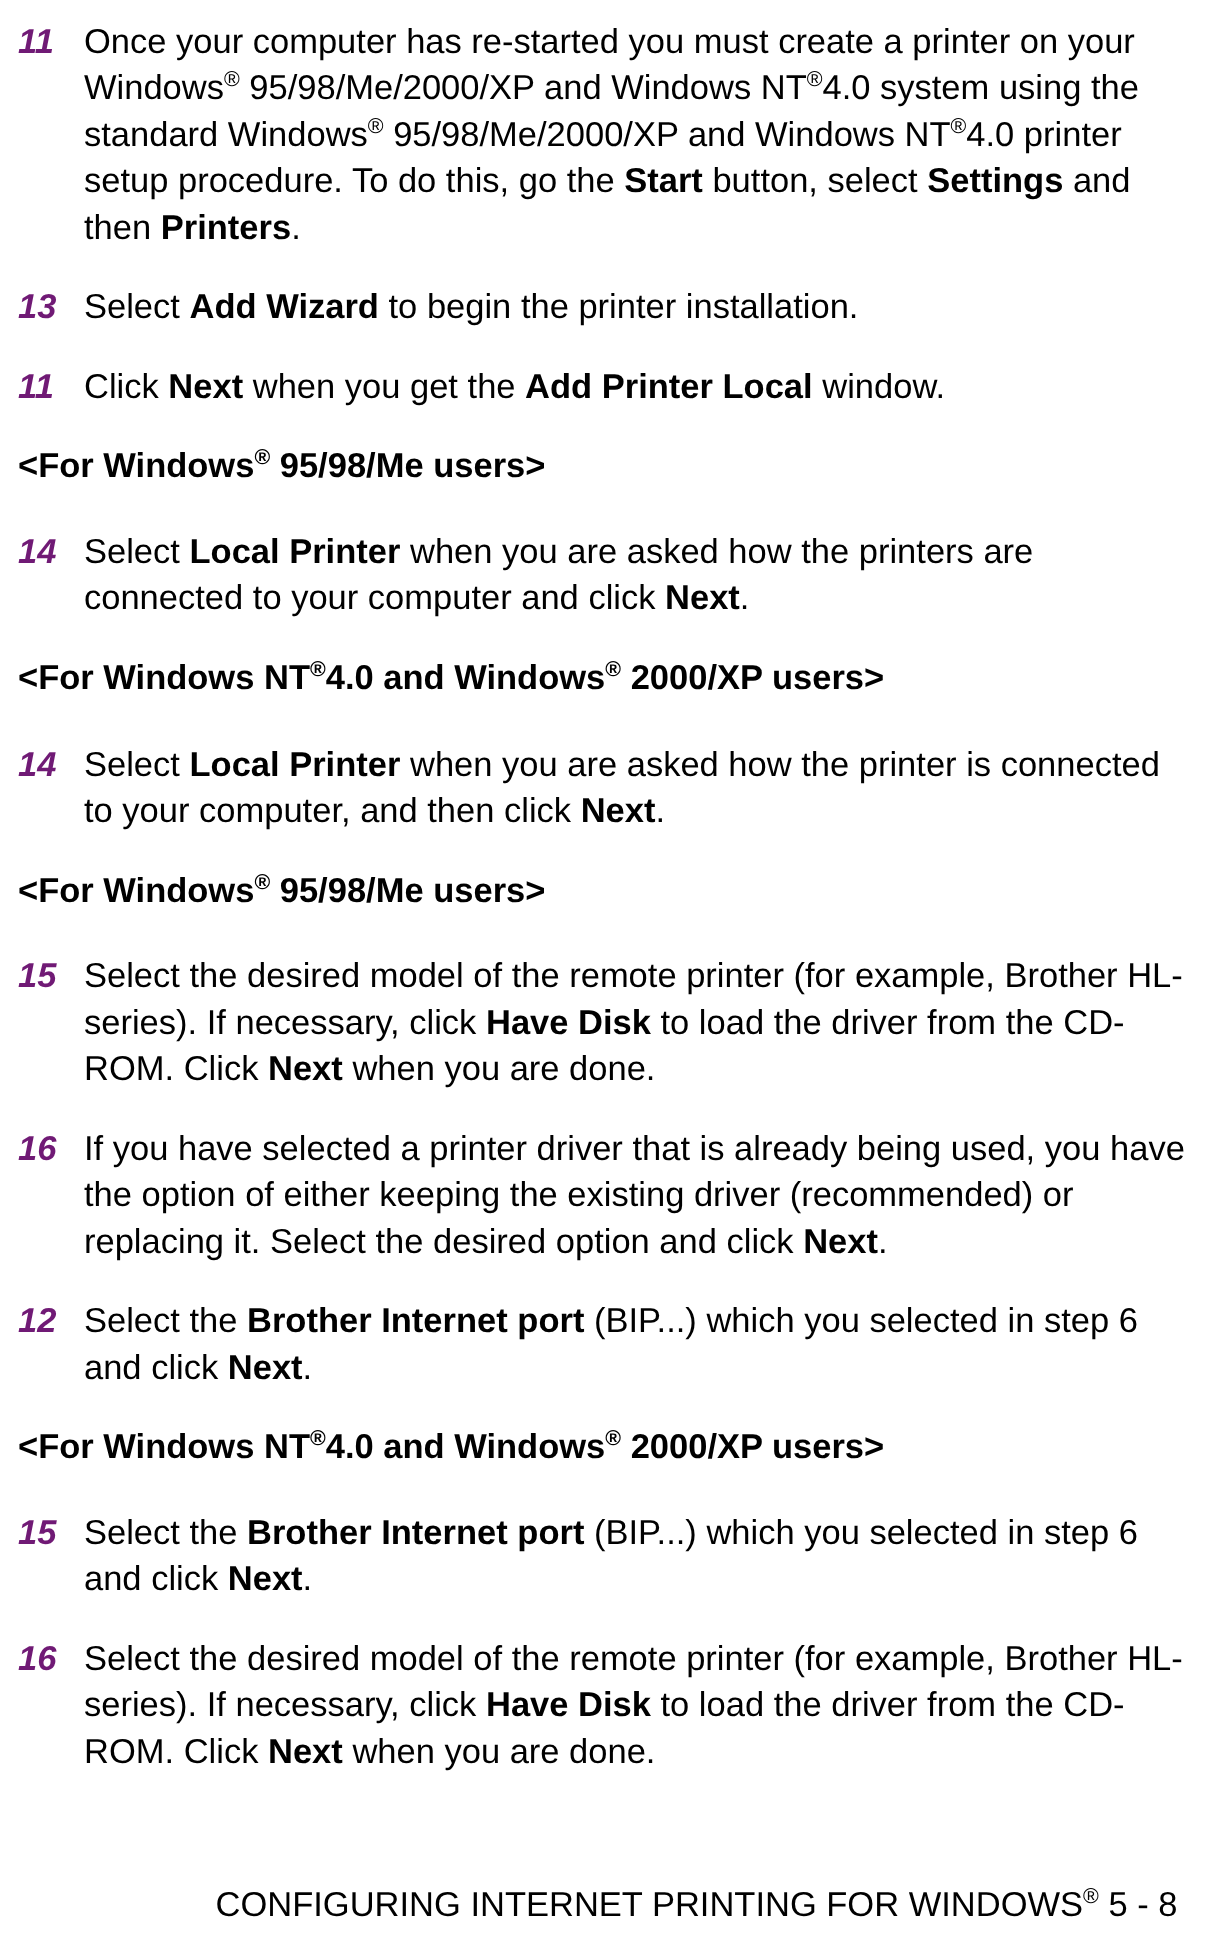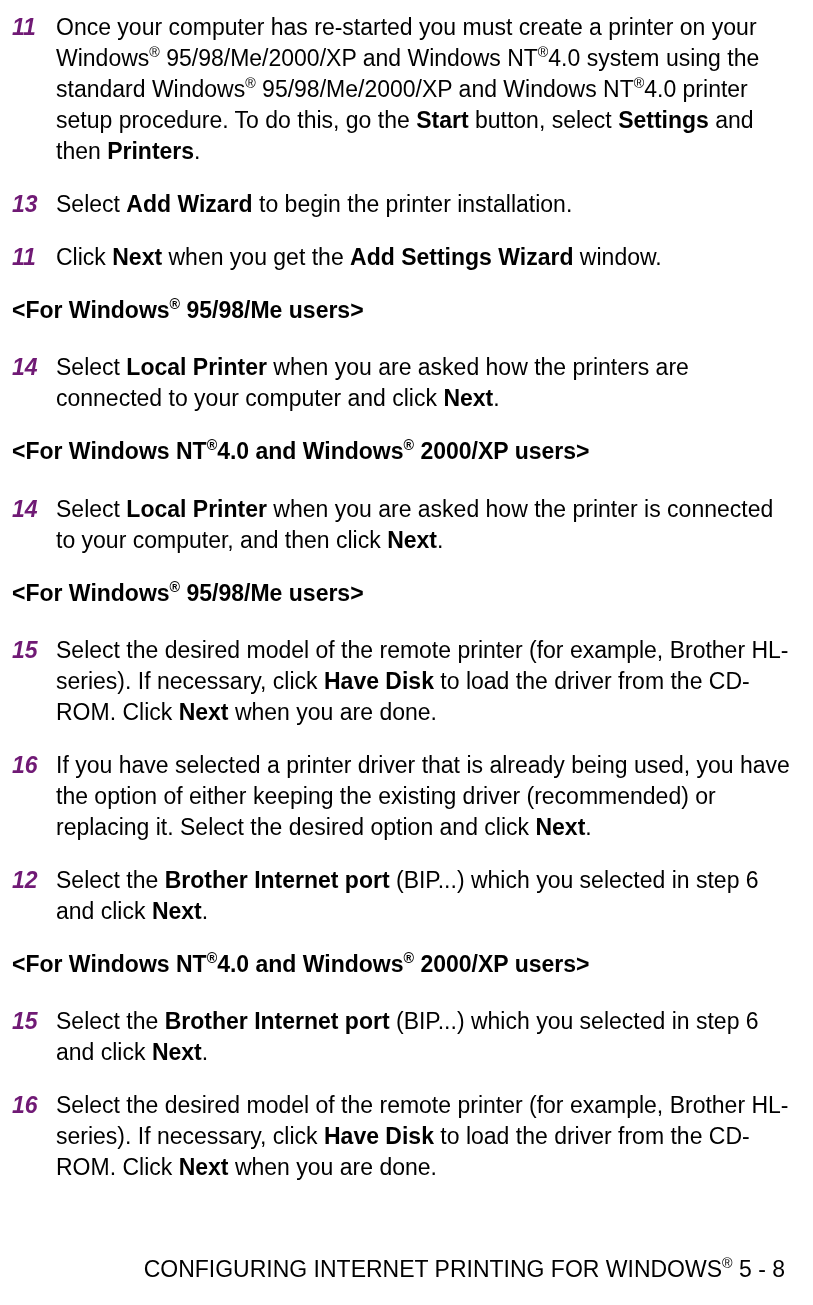--- a/index.html
+++ b/index.html
@@ -66,21 +66,21 @@
       <div class="step">
         <div class="step-num">11</div>
         <div class="step-text">Once your computer has re-started you must create a printer on your Windows<sup>®</sup> 95/98/Me/2000/XP and Windows NT<sup>®</sup>4.0 system using the standard Windows<sup>®</sup> 95/98/Me/2000/XP and Windows NT<sup>®</sup>4.0 printer setup procedure. To do this, go the <span class="b">Start</span> button, select <span class="b">Settings</span> and then <span class="b">Printers</span>.</div>
       </div>
       <div class="step">
         <div class="step-num">13</div>
         <div class="step-text">Select <span class="b">Add Wizard</span> to begin the printer installation.</div>
       </div>
       <div class="step">
         <div class="step-num">11</div>
-        <div class="step-text">Click <span class="b">Next</span> when you get the <span class="b">Add Settings Wizard</span> window.</div>
+        <div class="step-text">Click <span class="b">Next</span> when you get the <span class="b">Add Printer Local</span> window.</div>
       </div>
     </div>
 
   <div class="section-heading">&lt;For Windows<sup>®</sup> 95/98/Me users&gt;</div>
   <div id="group-b">
       <div class="step">
         <div class="step-num">14</div>
         <div class="step-text">Select <span class="b">Local Printer</span> when you are asked how the printers are connected to your computer and click <span class="b">Next</span>.</div>
       </div>
     </div>

